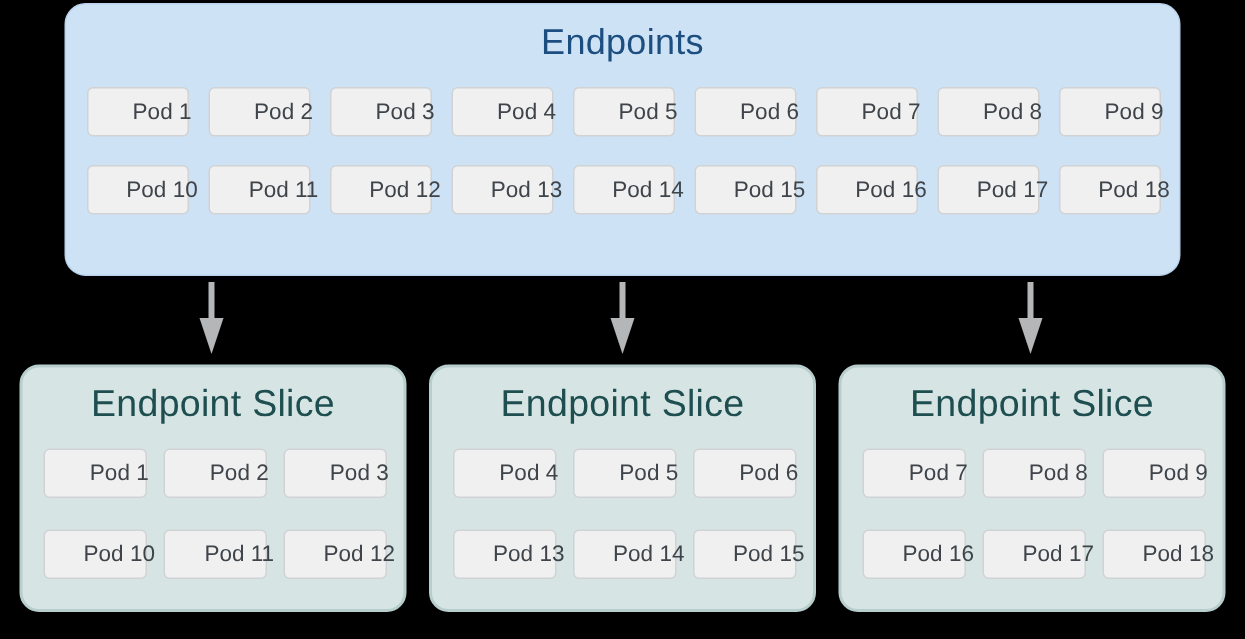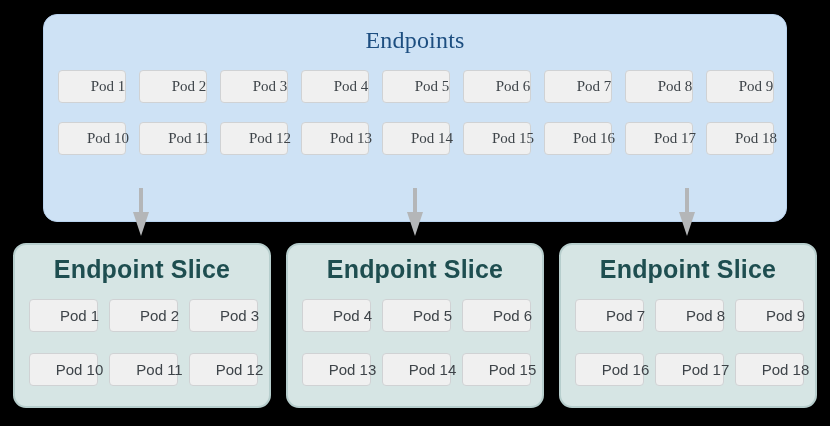--- a/index.html
+++ b/index.html
@@ -8,27 +8,26 @@
     width: 830px;
     height: 426px;
     background: #000;
     font-family: "Liberation Sans", sans-serif;
     overflow: hidden;
   }
 
   
   .endpoints-box {
     position: absolute;
-    left: 43px; top: 14px;
-    width: 744px; height: 208px;
+    left: 43px; top: 2px;
+    width: 744px; height: 182px;
     box-sizing: border-box;
     background: var(--endpoints_bg, #cee2f5);
     border: 1px solid var(--endpoints_border, #b9d3ee);
     border-radius: 14px;
-    font-family: Liberation Serif, serif;
   }
   .endpoints-title {
     margin-top: 12px;
     text-align: center;
     font-size: 24px;
     font-weight: 500;
     letter-spacing: 0.2px;
     color: var(--endpoints_title, #1d4e80);
   }
   .endpoints-pods {
@@ -77,21 +76,21 @@
     border: 2px solid var(--slice_border, #b7cecd);
     border-radius: 13px;
   }
   .slice-1 { left: 13px; }
   .slice-2 { left: 286px; }
   .slice-3 { left: 559px; }
   .slice-title {
     margin-top: 10px;
     text-align: center;
     font-size: 25px;
-    font-weight: 700;
+    font-weight: 400;
     letter-spacing: 0.2px;
     color: var(--slice_title, #1e4e50);
   }
   .slice-pods {
     position: absolute;
     left: 14px; top: 54px;
     width: 229px;
     display: flex;
     flex-wrap: wrap;
     column-gap: 11px;

